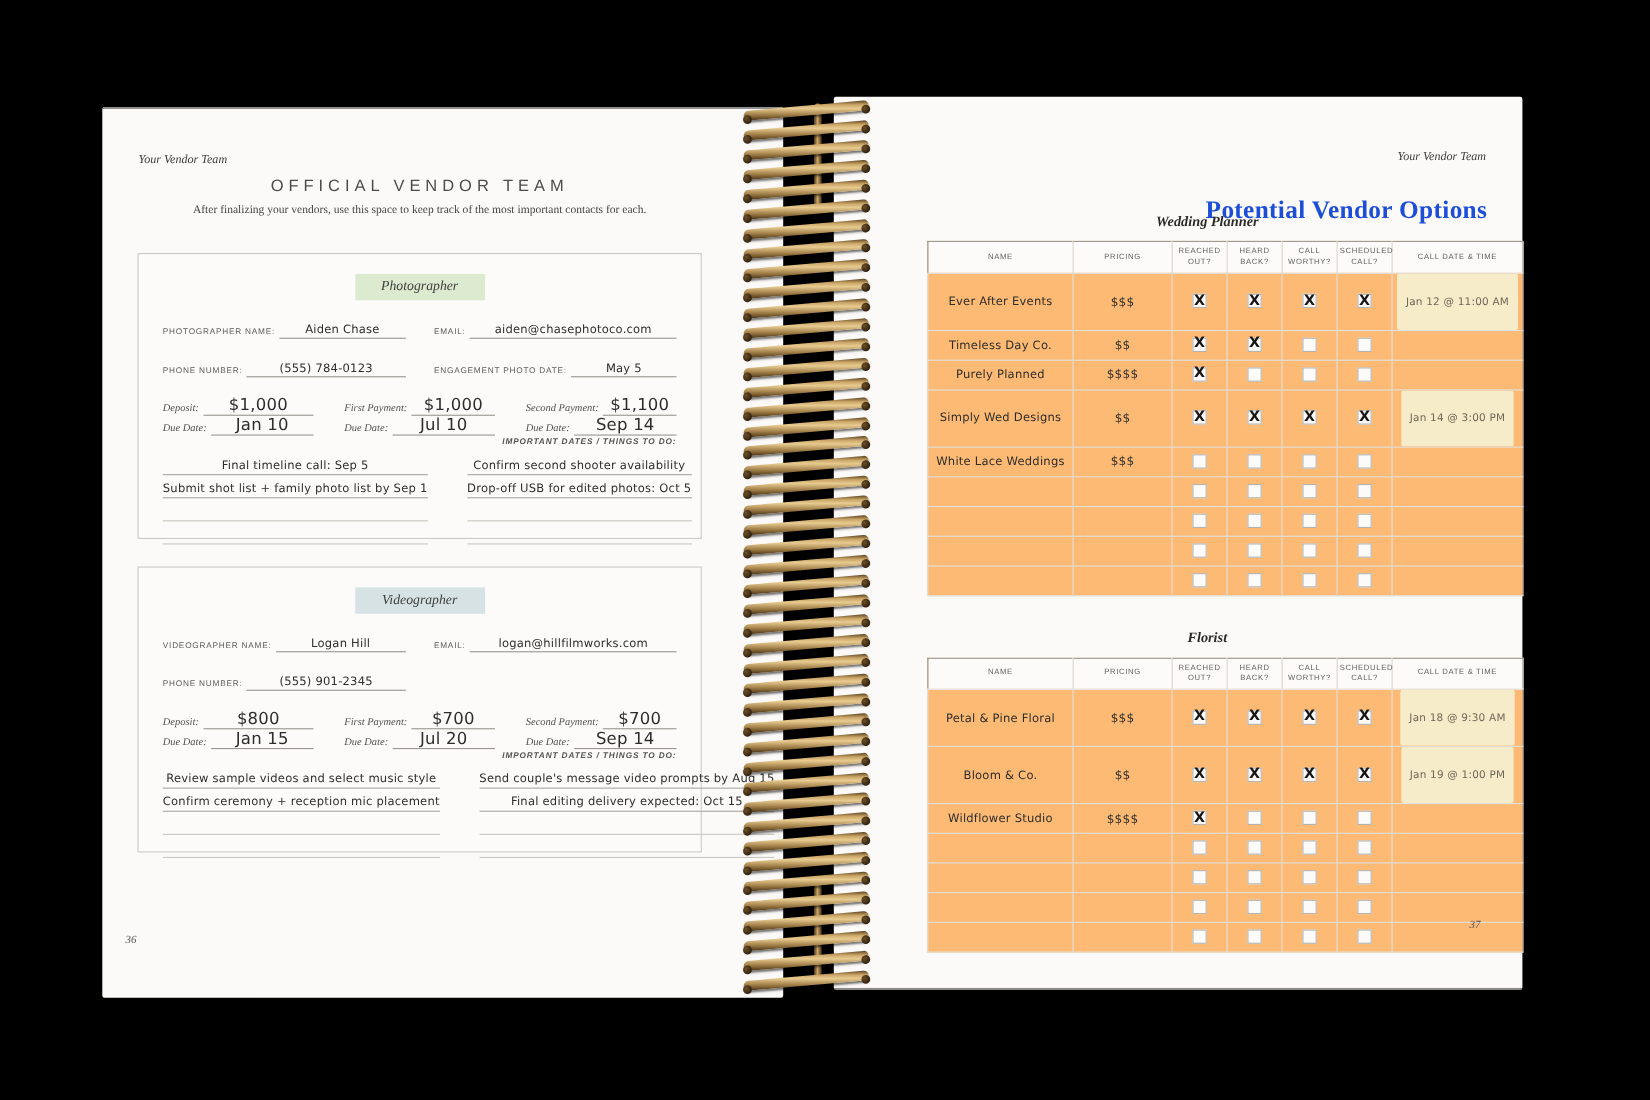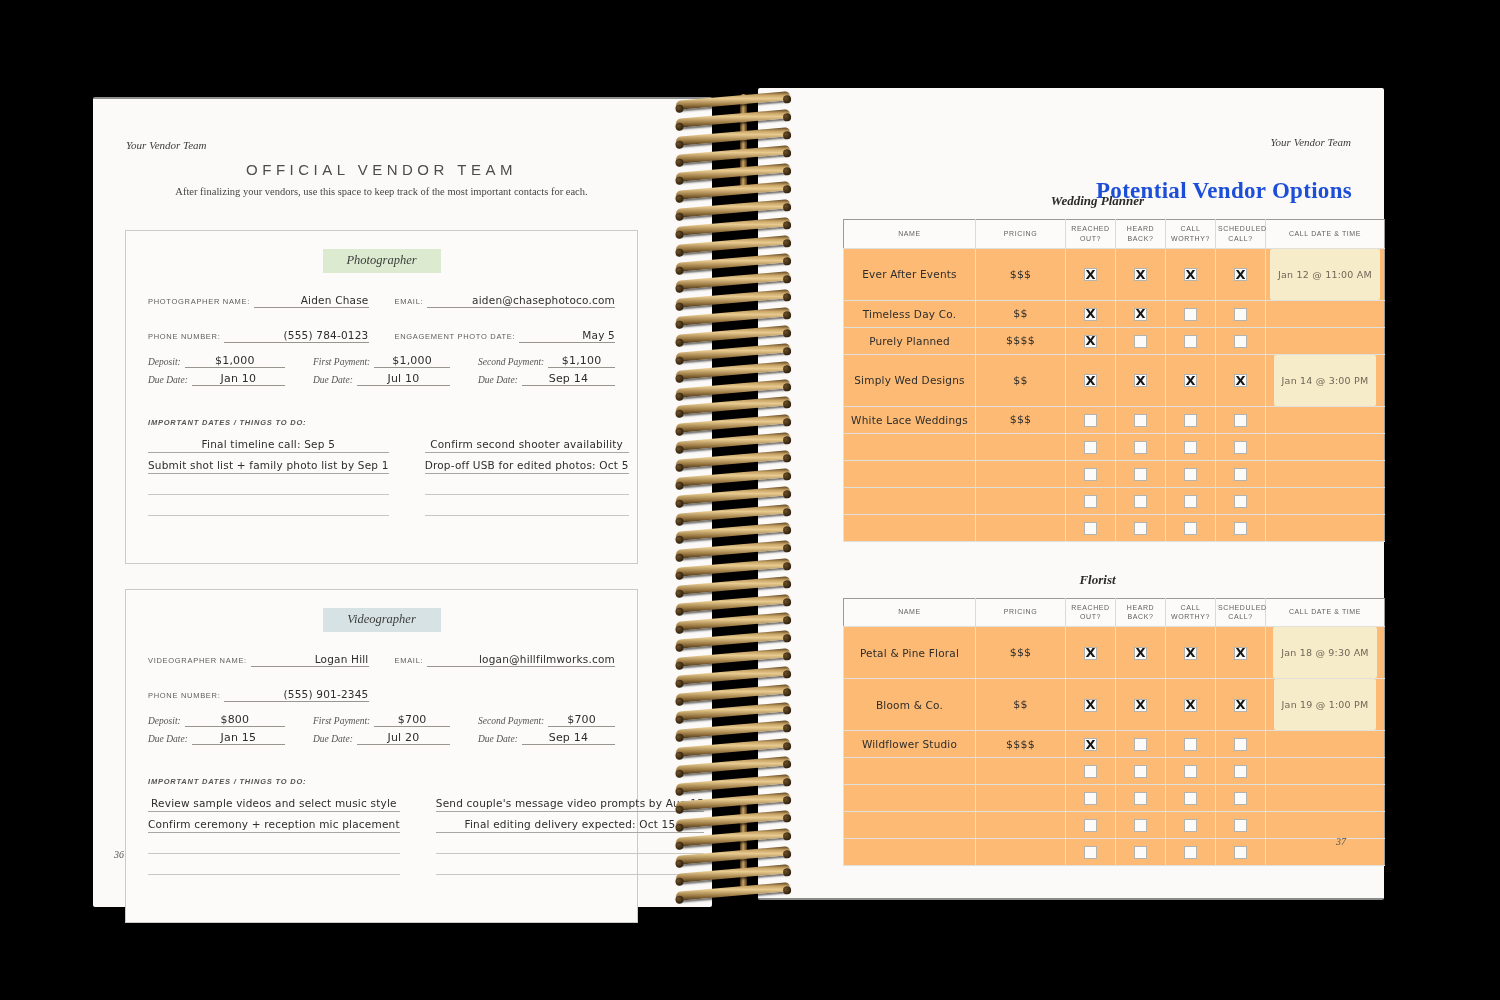--- a/index.html
+++ b/index.html
@@ -15,39 +15,39 @@
   .corner-label{position:absolute;font:italic 11px "Liberation Serif",serif;color:#3c3c3a;}
   .page-num{position:absolute;font:italic 10px "Liberation Serif",serif;color:#55534f;}
 
   
   .lp-content{position:absolute;left:32px;top:0;width:513px;}
   .lp-title{position:absolute;top:62px;width:100%;text-align:center;
             font:15px "Liberation Sans",sans-serif;letter-spacing:4.5px;color:#4c4c4a;}
   .lp-subtitle{position:absolute;top:87px;width:100%;text-align:center;
             font:10.5px "Liberation Serif",serif;color:#454543;}
   .lp-sections{position:absolute;left:0;top:131px;width:100%;}
-  .vendor-box{height:334px;box-sizing:border-box;border:1px solid #cccac6;background:#fcfbf9;
+  .vendor-box{height:260px;box-sizing:border-box;border:1px solid #cccac6;background:#fcfbf9;
               margin-bottom:25px;padding:18px 22px 0 22px;}
   .vendor-tag{width:118px;margin:0 auto;text-align:center;padding:4px 0 5px 0;
               font:italic 12.5px "Liberation Serif",serif;color:#3d3d3b;}
   .field-row{display:flex;gap:26px;margin-top:13px;}
   .field{flex:1;display:flex;align-items:flex-end;min-height:22px;}
   .f-label{font-size:7.5px;letter-spacing:.7px;color:#5d5d5b;white-space:nowrap;
            padding-bottom:2px;text-align:center;}
   .hw{font-family:"DejaVu Sans",sans-serif;color:#2d2d2b;letter-spacing:.2px;}
-  .f-line{flex:1;border-bottom:1px solid #98968f;text-align:right;font-size:10.5px;
+  .f-line{flex:1;border-bottom:1px solid #98968f;text-align:center;font-size:10.5px;
           padding-bottom:1px;margin-left:4px;}
-  .pay-row{display:flex;gap:28px;margin-top:7px;}
+  .pay-row{display:flex;gap:28px;margin-top:17px;}
   .pay-col{flex:1;}
   .pay-line{display:flex;align-items:flex-end;height:18px;}
   .p-label{font:italic 9.5px "Liberation Serif",serif;color:#55534f;white-space:nowrap;
            padding-bottom:1px;}
-  .p-line{flex:1;border-bottom:1px solid #98968f;text-align:center;font-size:11px;
+  .p-line{flex:1;border-bottom:1px solid #98968f;text-align:center;font-size:15px;
           margin-left:4px;}
-  .todo-heading{margin-top:32px;text-align:left;
+  .todo-heading{margin-top:1px;text-align:right;
           font:italic bold 7.5px "Liberation Sans",sans-serif;letter-spacing:.8px;color:#55534f;}
   .todo-grid{display:flex;gap:36px;margin-top:5px;}
   .todo-col{flex:1;}
   .todo-line{height:20px;border-bottom:1px solid #a9a7a1;text-align:center;font-size:10.5px;
              line-height:24px;white-space:nowrap;}
   .todo-empty{border-bottom-color:#c9c7c1;}
 
   
   .rp-content{position:absolute;left:85px;top:0;width:509px;}
   .rp-title{position:absolute;top:90px;width:100%;text-align:right;

